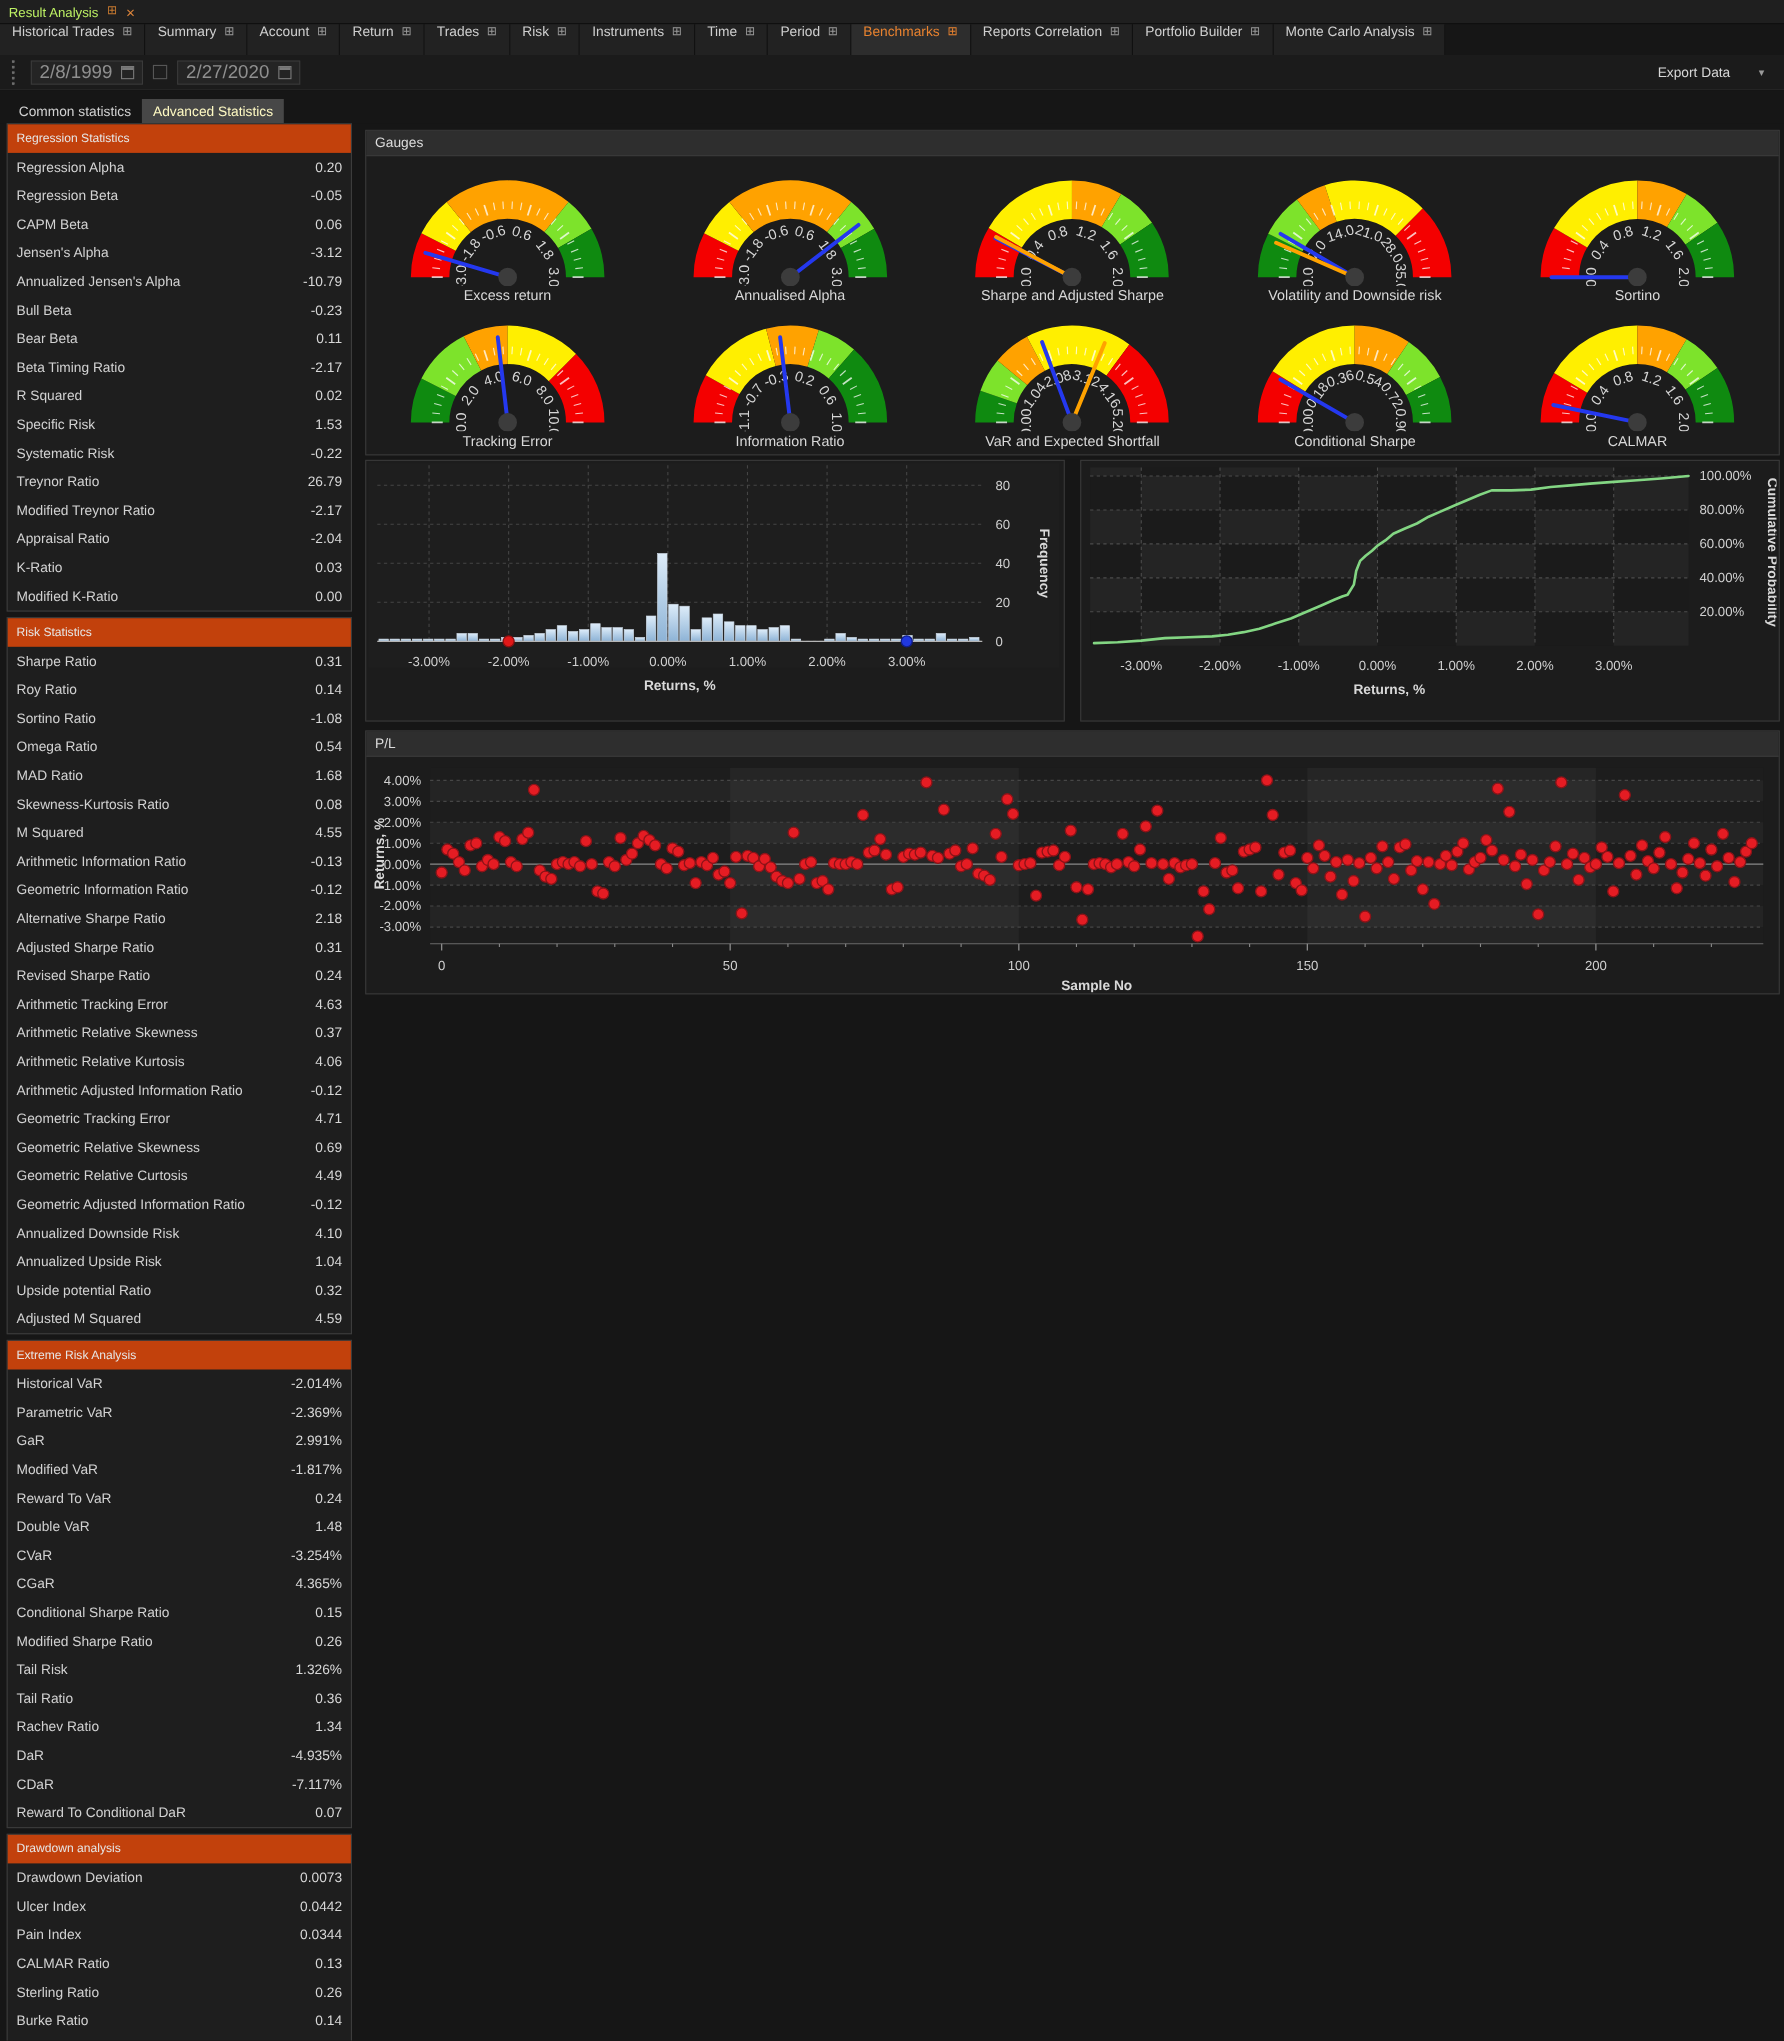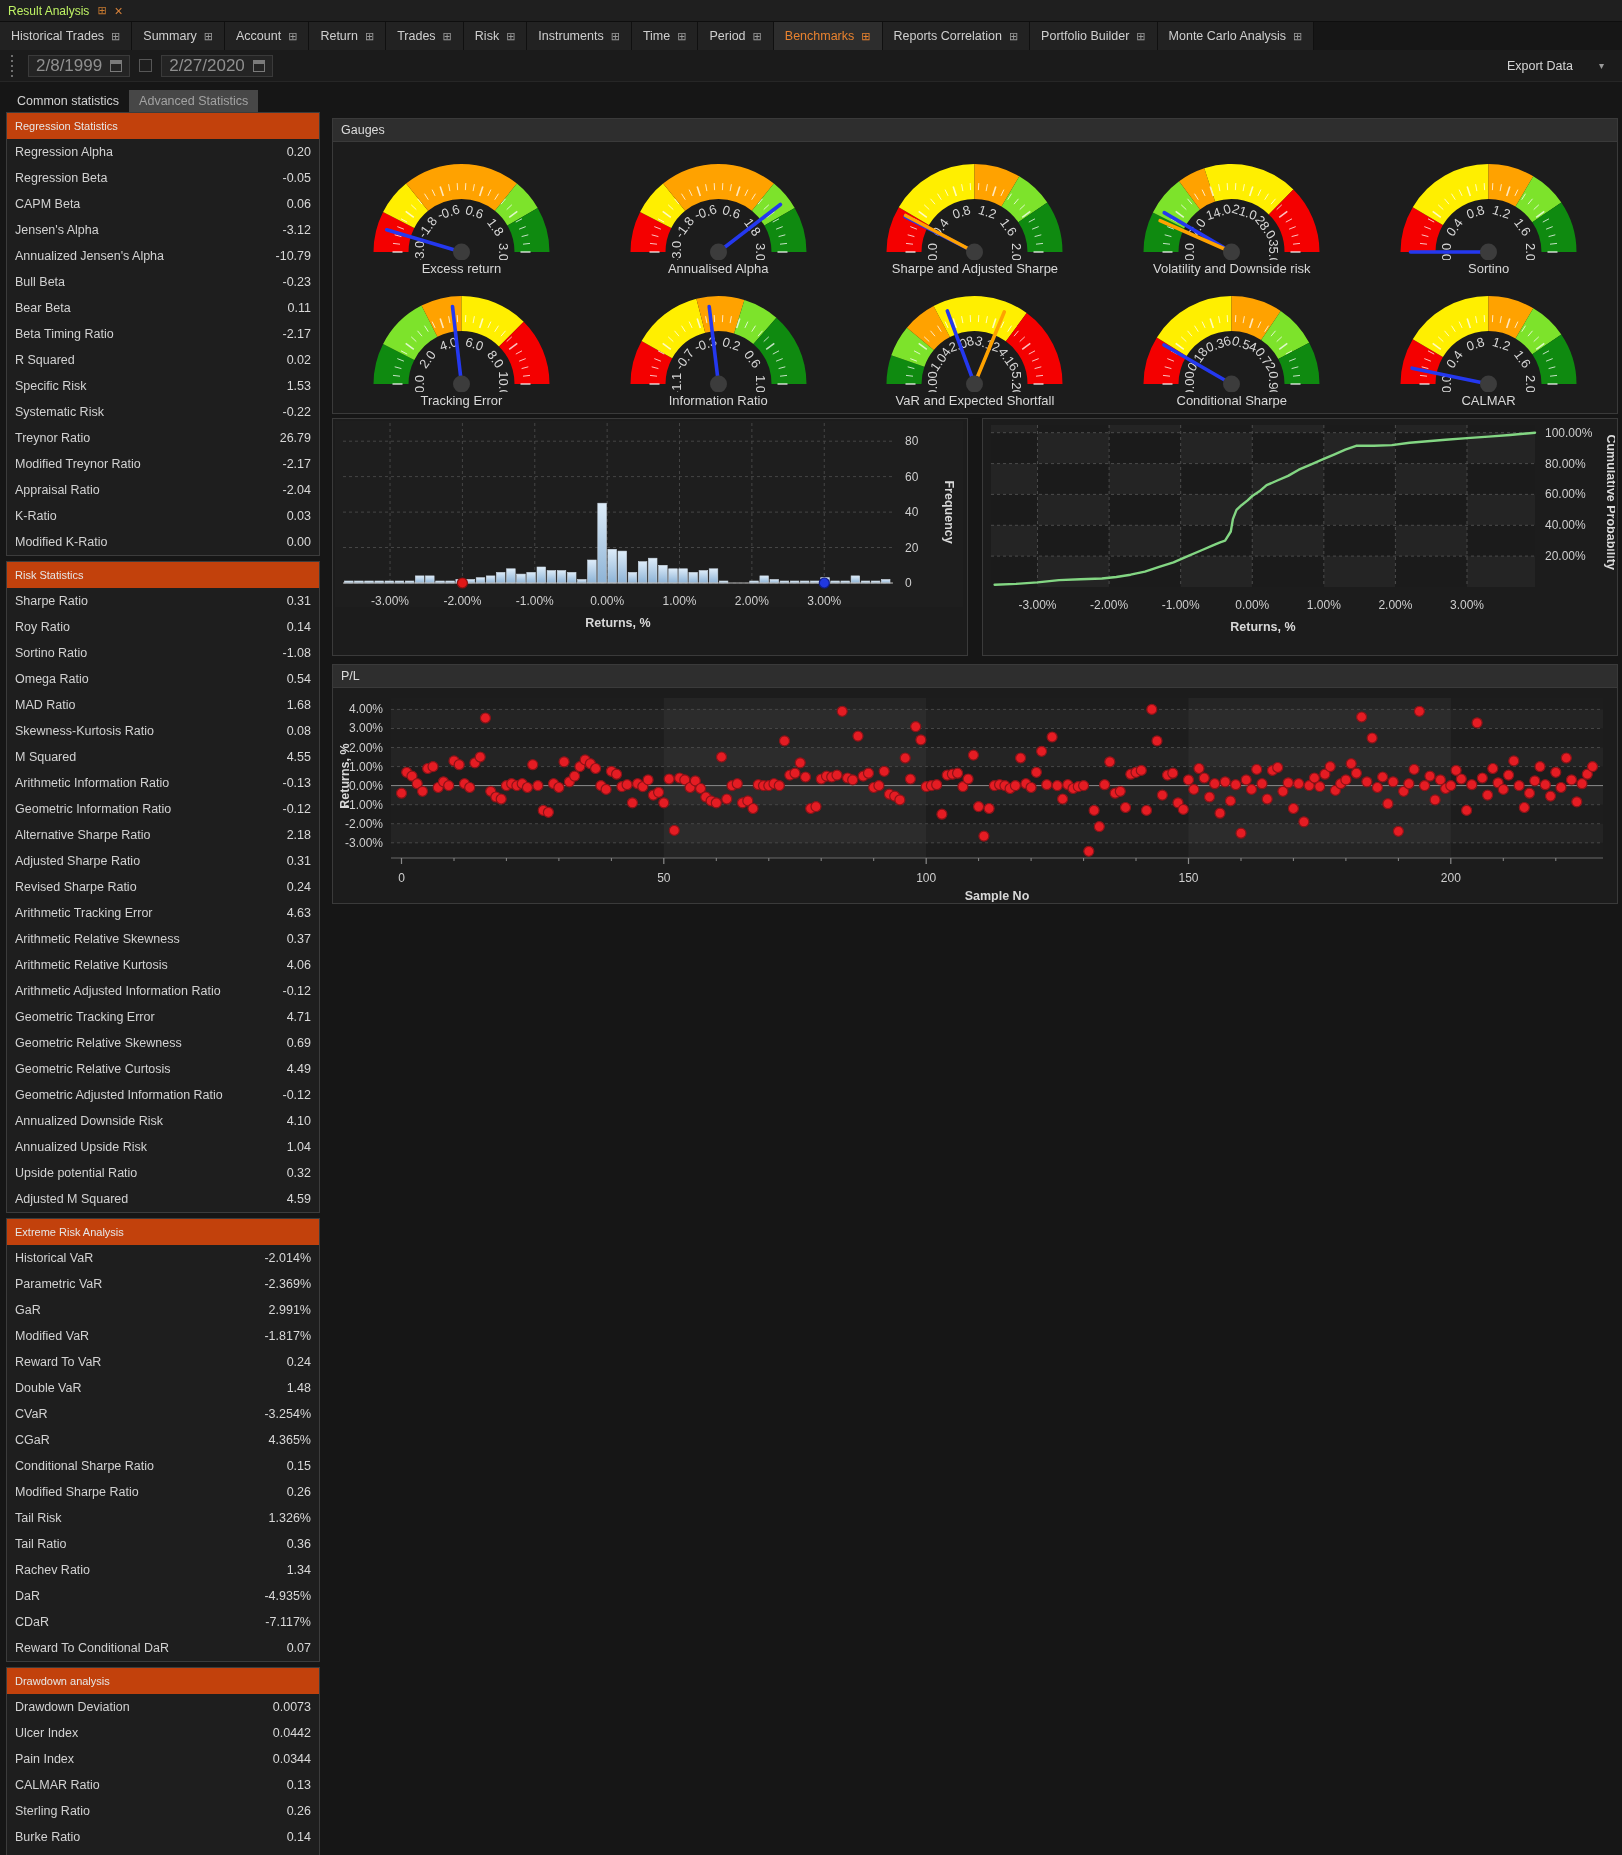--- a/index.html
+++ b/index.html
@@ -5,41 +5,41 @@
   html,body{margin:0;padding:0;}
   body{width:1622px;height:1855px;position:relative;background:#161616;overflow:hidden;
        font-family:"Liberation Sans",sans-serif;color:#d0d0d0;}
   .titlebar{position:absolute;left:0;top:0;right:0;height:22px;background:#1f1f1f;
             display:flex;align-items:center;padding-left:8px;gap:8px;border-bottom:1px solid #0e0e0e;box-sizing:border-box;}
   .titlebar .title{color:#bef264;font-size:12px;}
   .ticon{color:#c87a30;font-size:11px;line-height:1;}
   .close{color:#d8823a;font-size:14px;line-height:1;}
   .tabbar{position:absolute;left:0;top:22px;right:0;height:28px;background:#161616;
           display:flex;align-items:stretch;border-bottom:1px solid #2a2a2a;}
-  .tab{display:flex;align-items:center;gap:7px;padding:0 11px;border-right:1px solid #101010;
+  .tab{display:flex;gap:7px;padding:0 11px;border-right:1px solid #101010;
        background:#222222;font-size:12.5px;color:#cfcfcf;white-space:nowrap;}
   .tab .tabicon{font-size:11px;color:#9a9a9a;}
   .tab.active{color:#e8822f;background:#2d2d2d;}
   .tab.active .tabicon{color:#e8822f;}
   .toolbar{position:absolute;left:0;top:50px;right:0;height:32px;background:#1b1b1b;
            display:flex;align-items:center;gap:9px;padding:0 10px;border-bottom:1px solid #262626;box-sizing:border-box;}
   .grip{width:5px;height:24px;margin-right:4px;
         background-image:radial-gradient(circle at 2px 2px,#6e6e6e 1.1px,transparent 1.5px);
         background-size:5px 5px;}
   .datebox{display:flex;align-items:center;gap:8px;background:#242424;border:1px solid #3a3a3a;
            height:22px;padding:0 7px;font-size:17px;color:#8f8f8f;min-width:96px;justify-content:space-between;box-sizing:border-box;}
   .cal{width:12px;height:12px;border:1px solid #7a7a7a;box-sizing:border-box;
        background:linear-gradient(#7a7a7a 0 3px,transparent 3px);}
   .chk{width:13px;height:13px;border:1px solid #565656;background:#1e1e1e;box-sizing:border-box;}
   .export{margin-left:auto;display:flex;align-items:center;gap:26px;font-size:12.5px;color:#d6d6d6;padding-right:8px;}
   .caret{color:#9a9a9a;font-size:10px;}
   .subtabs{position:absolute;left:0;top:82px;right:0;height:30px;background:#161616;
            display:flex;align-items:flex-end;padding-left:7px;}
   .subtab{height:22px;line-height:22px;padding:0 10px;font-size:12.5px;color:#d2d2d2;}
-  .subtab.active{background:#474747;color:#a3a3a3;text-align:center;}
+  .subtab.active{background:#474747;color:#fef9c3;text-align:center;}
   .leftpanel{position:absolute;left:6px;top:112px;width:314px;}
   .section{border:1px solid #3c3c3c;background:#1e1e1e;margin-bottom:5px;}
   .shead{background:#c2410c;color:#e6e6e6;font-size:11px;height:26px;line-height:26px;padding:0 8px;}
   .srow{display:flex;justify-content:space-between;align-items:center;height:26px;padding:0 8px;
         font-size:12.5px;color:#d2d2d2;}
   .srow .val{color:#d8d8d8;}
   .rightpane{position:absolute;left:332px;top:112px;width:1286px;height:1743px;}
   .panel{position:absolute;background:#1c1c1c;border:1px solid #3a3a3a;box-sizing:border-box;}
   .phead{height:22px;line-height:22px;background:#2e2e2e;border-bottom:1px solid #3a3a3a;
          padding:0 8px;font-size:12.5px;color:#dcdcdc;}

